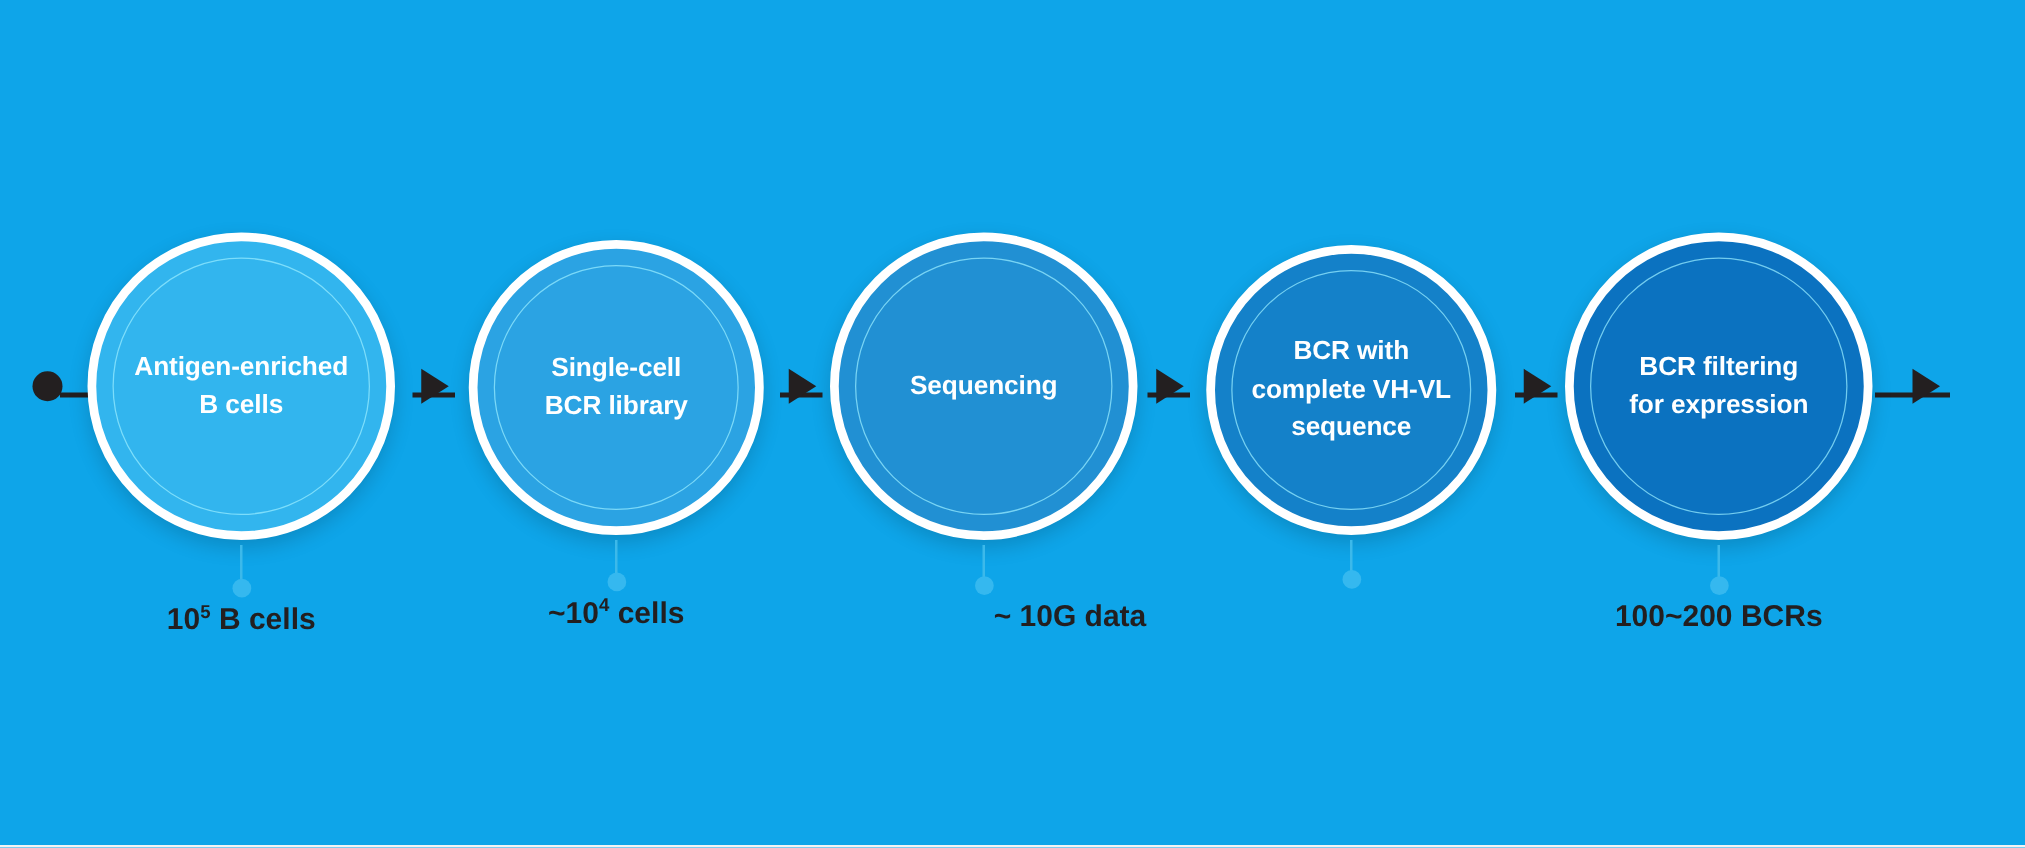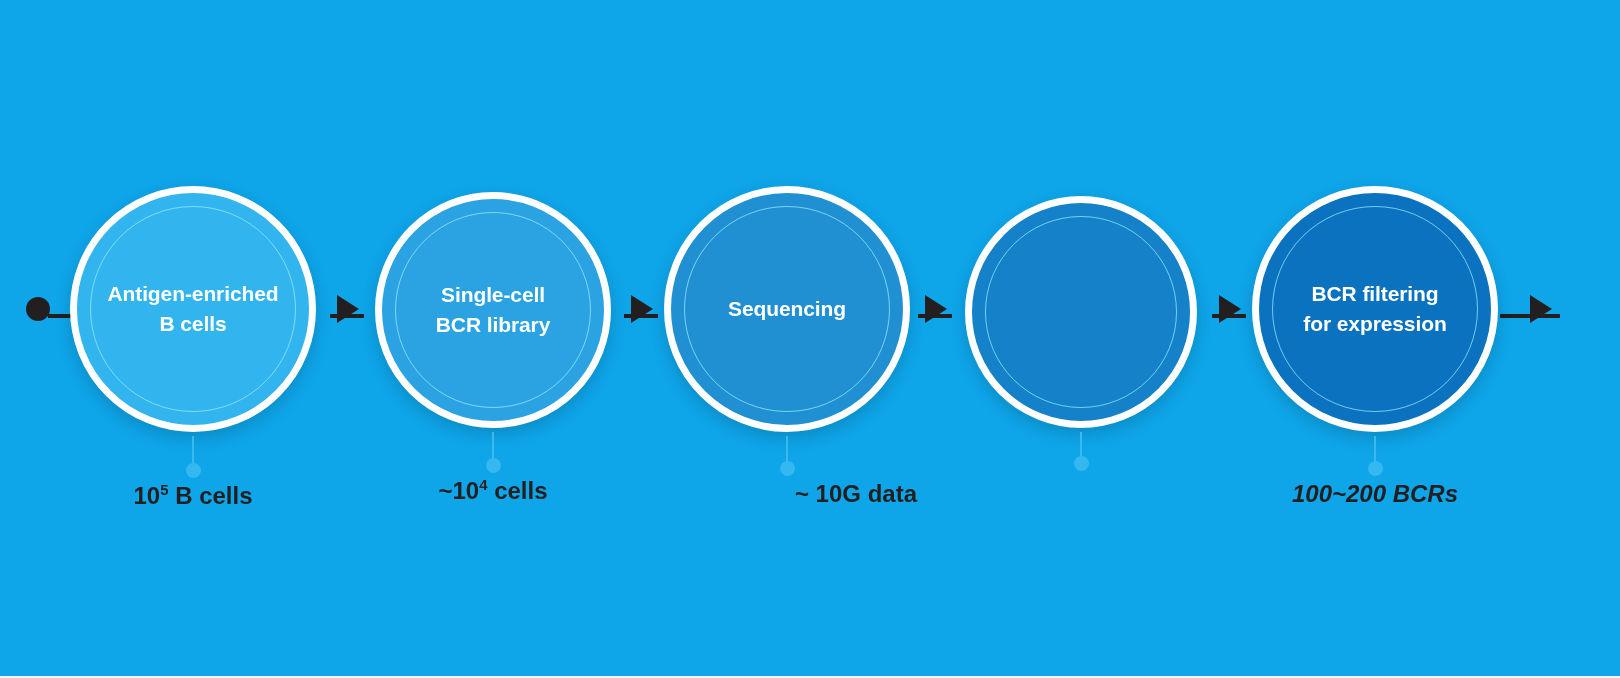--- a/index.html
+++ b/index.html
@@ -200,34 +200,39 @@
     </div>
     <div class="stem" style="top:250px; height:32px;"></div>
     <div class="stem-dot" style="top:275px;"></div>
     <div class="caption" style="top:294px;text-align:right;"><span>~ 10G data</span><sup></sup><span></span></div>
   </div>
 
   <div class="node" style="left:951px; top:196px;">
     <div class="circle-wrap" style="width:232px; height:232px;">
       <div class="circle" style="background:#1481c9; width:232px; height:232px;">
         <div class="inner-ring"></div>
+        <div class="circle-label" style="padding:0 14px;">
+          <span>BCR with</span><br>
+          <span>complete VH-VL</span><br>
+          <span>sequence</span>
+        </div>
       </div>
     </div>
     <div class="stem" style="top:236px; height:31px;"></div>
     <div class="stem-dot" style="top:260px;"></div>
   </div>
 
   <div class="node" style="left:1245px; top:186px;">
     <div class="circle-wrap" style="width:246px; height:246px;">
       <div class="circle" style="background:#0b72c0; width:246px; height:246px;">
         <div class="inner-ring"></div>
         <div class="circle-label">
           <span>BCR filtering</span><br>
           <span>for expression</span>
         </div>
       </div>
     </div>
     <div class="stem" style="top:250px; height:32px;"></div>
     <div class="stem-dot" style="top:275px;"></div>
-    <div class="caption" style="top:294px;font-style:italic;"><span>100~200 BCRs</span><sup></sup><span></span></div>
+    <div class="caption" style="top:294px;"><span>100~200 BCRs</span><sup></sup><span></span></div>
   </div>
 
 </div>
 
 </body></html>

